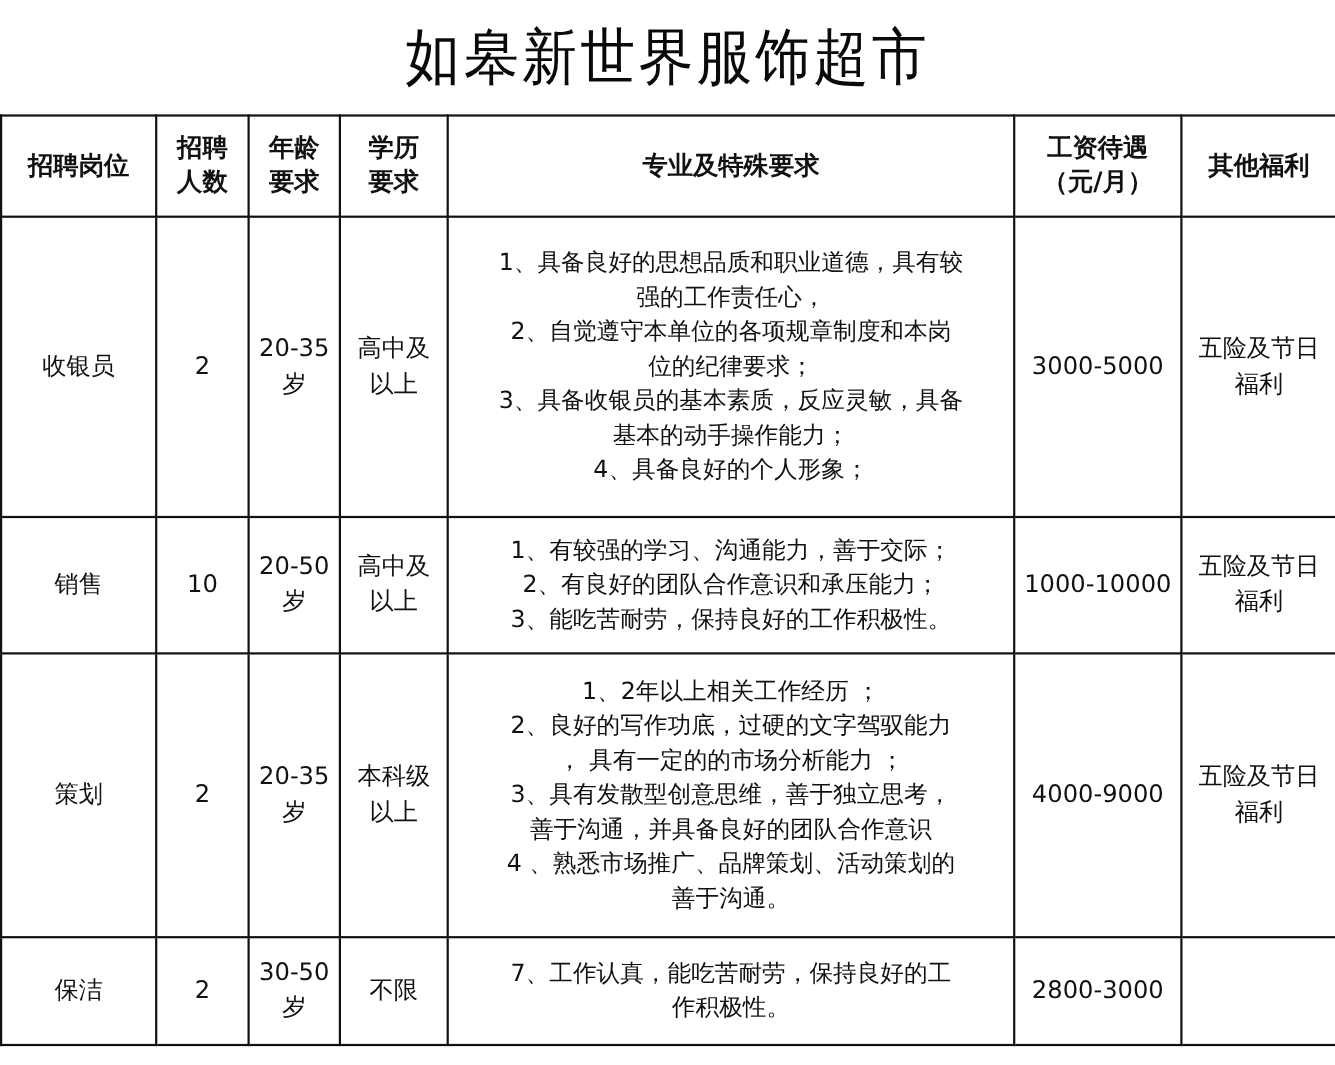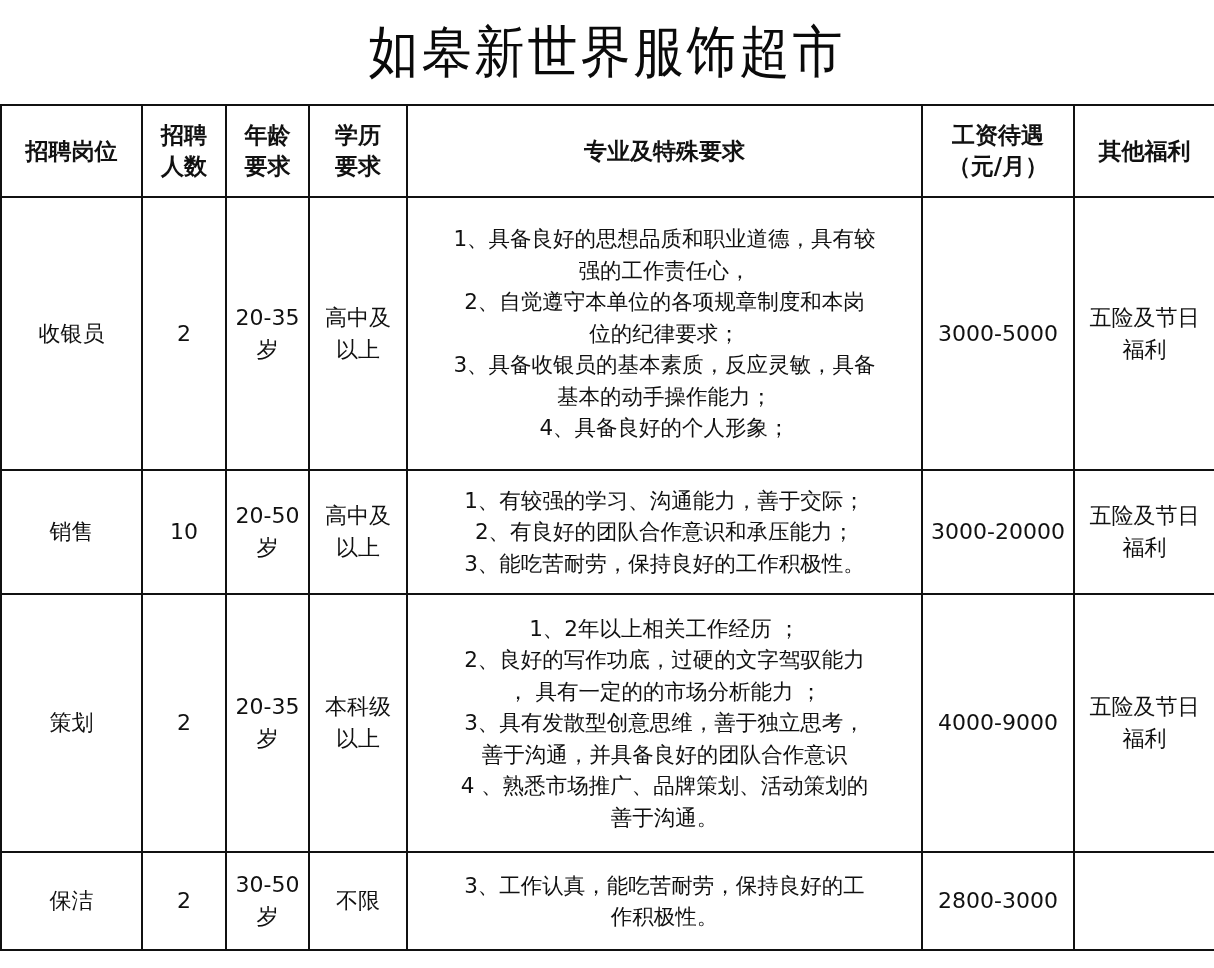--- a/index.html
+++ b/index.html
@@ -108,21 +108,21 @@
     </td>
     <td class="stack">
       <div>高中及</div>
       <div>以上</div>
     </td>
     <td class="req">
       <div>1、有较强的学习、沟通能力，善于交际；</div>
       <div>2、有良好的团队合作意识和承压能力；</div>
       <div>3、能吃苦耐劳，保持良好的工作积极性。</div>
     </td>
-    <td class="num">3000-20000</td>
+    <td class="num">1000-10000</td>
     <td class="stack">
       <div>五险及节日</div>
       <div>福利</div>
     </td>
   </tr>
 
   <tr class="r3">
     <td>策划</td>
     <td class="num">2</td>
     <td class="stack num">
@@ -153,20 +153,20 @@
     <td>保洁</td>
     <td class="num">2</td>
     <td class="stack num">
       <div>30-50</div>
       <div>岁</div>
     </td>
     <td class="stack">
       <div>不限</div>
     </td>
     <td class="req">
-      <div>3、工作认真，能吃苦耐劳，保持良好的工</div>
+      <div>7、工作认真，能吃苦耐劳，保持良好的工</div>
       <div>作积极性。</div>
     </td>
     <td class="num">2800-3000</td>
     <td></td>
   </tr>
 </tbody>
   </table>
 
 </body></html>

